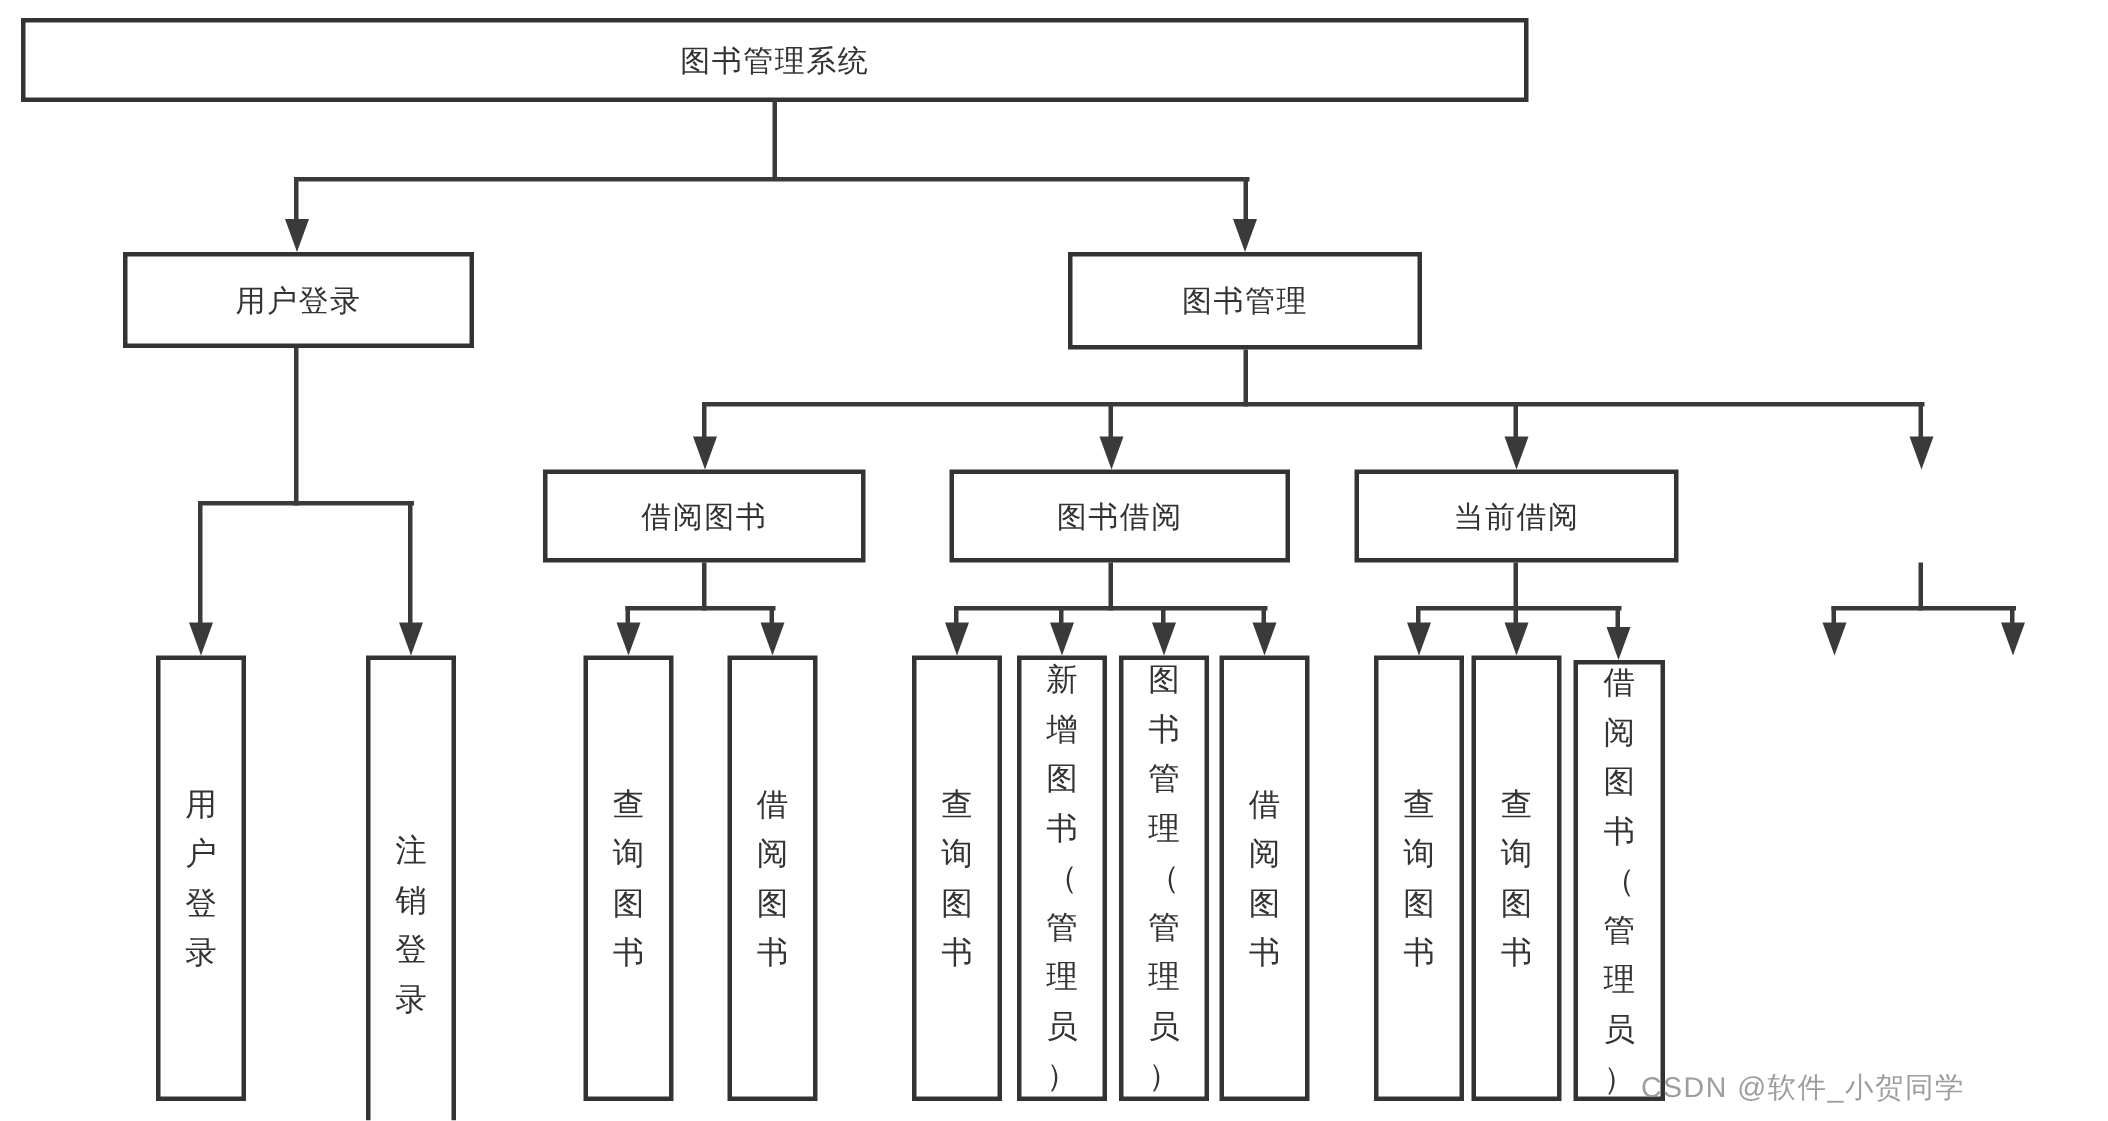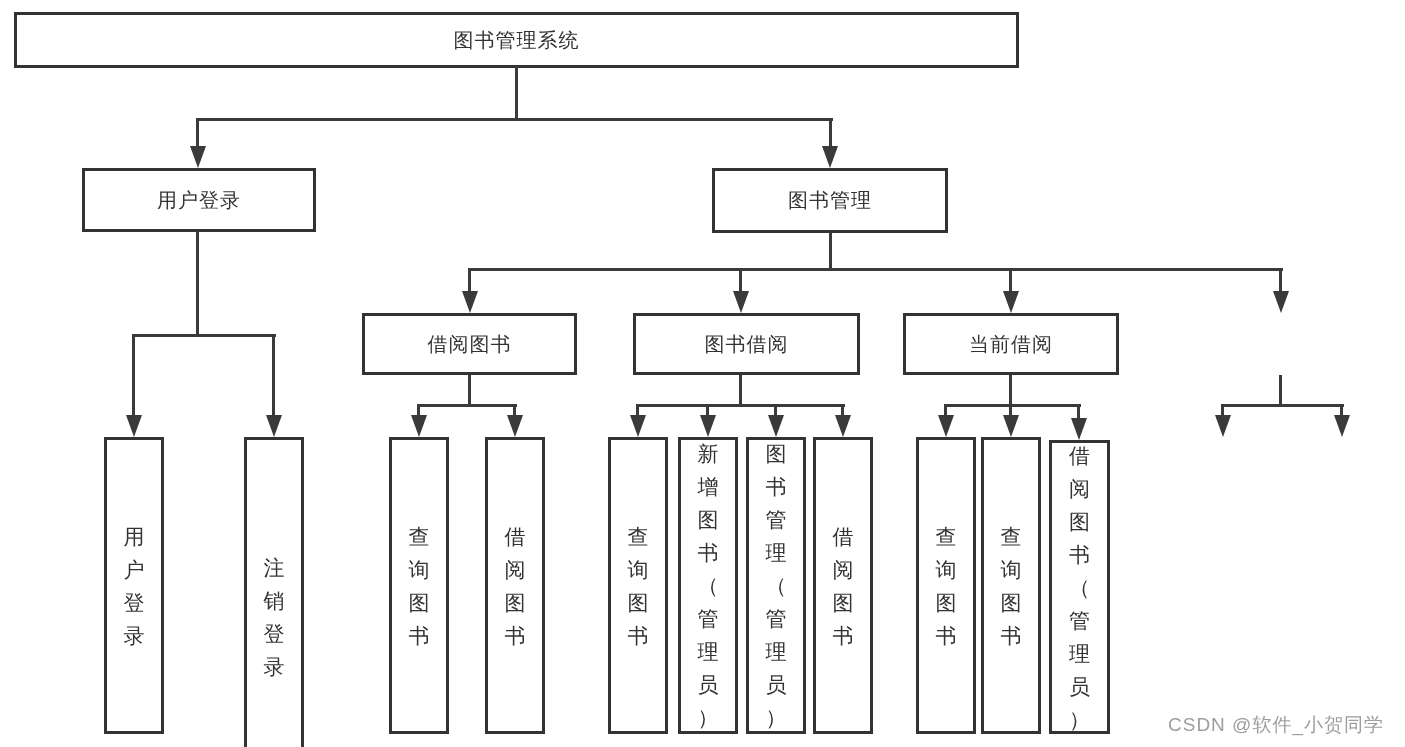--- a/index.html
+++ b/index.html
@@ -52,21 +52,21 @@
   .ah {
     position: absolute;
     width: 0;
     height: 0;
     border-left: 8px solid transparent;
     border-right: 8px solid transparent;
     border-top: 22px solid #3a3a3a;
   }
   .watermark {
     position: absolute;
-    left: 1168px;
+    left: 1094px;
     top: 712px;
     font-size: 19px;
     color: rgba(140, 140, 140, 0.85);
     letter-spacing: 1px;
     white-space: nowrap;
     z-index: 5;
   }
 </style>
 </head>
 <body>

